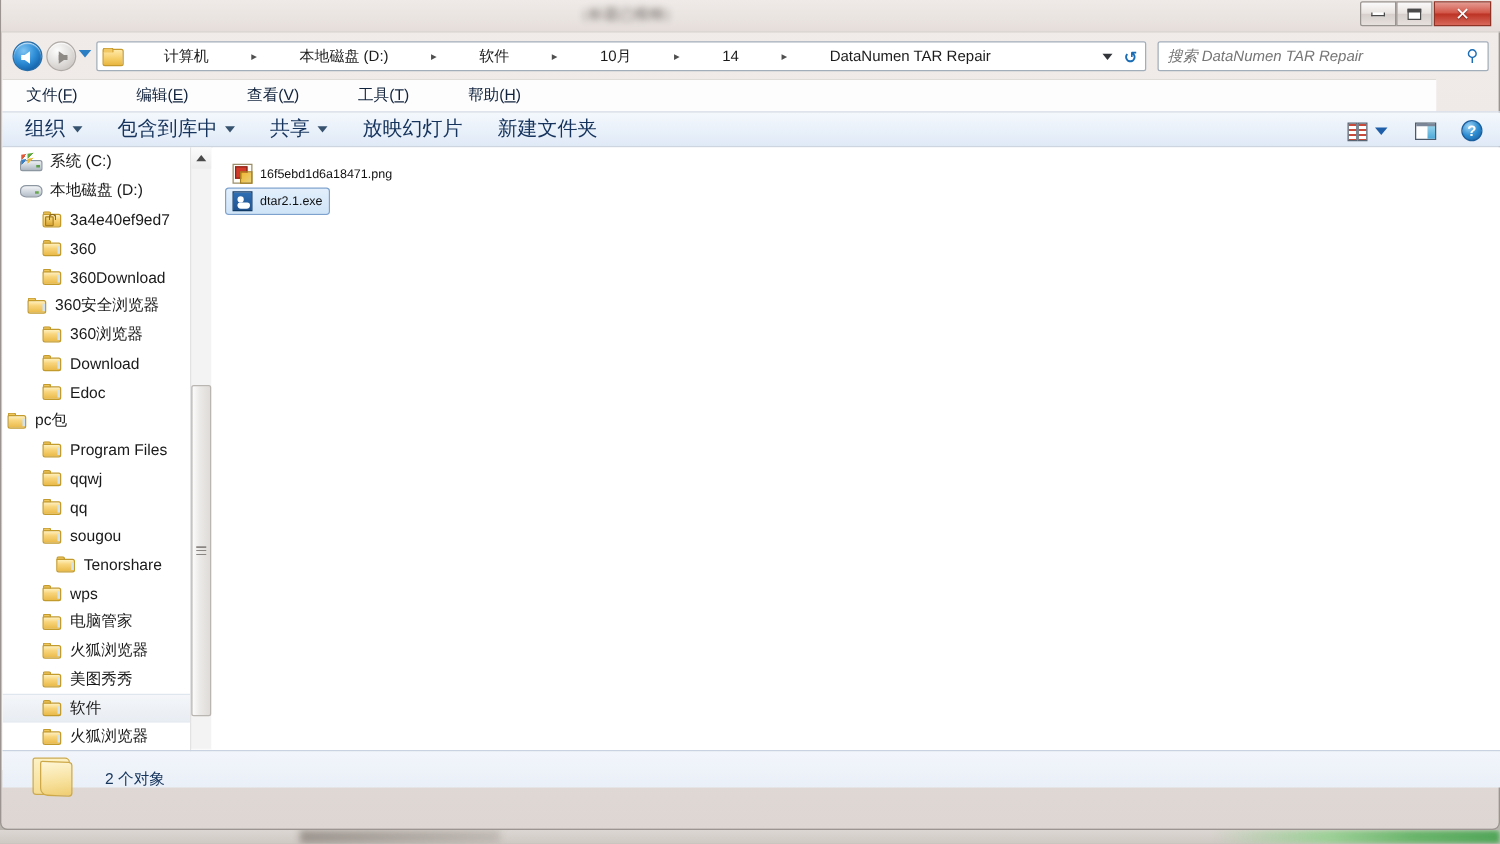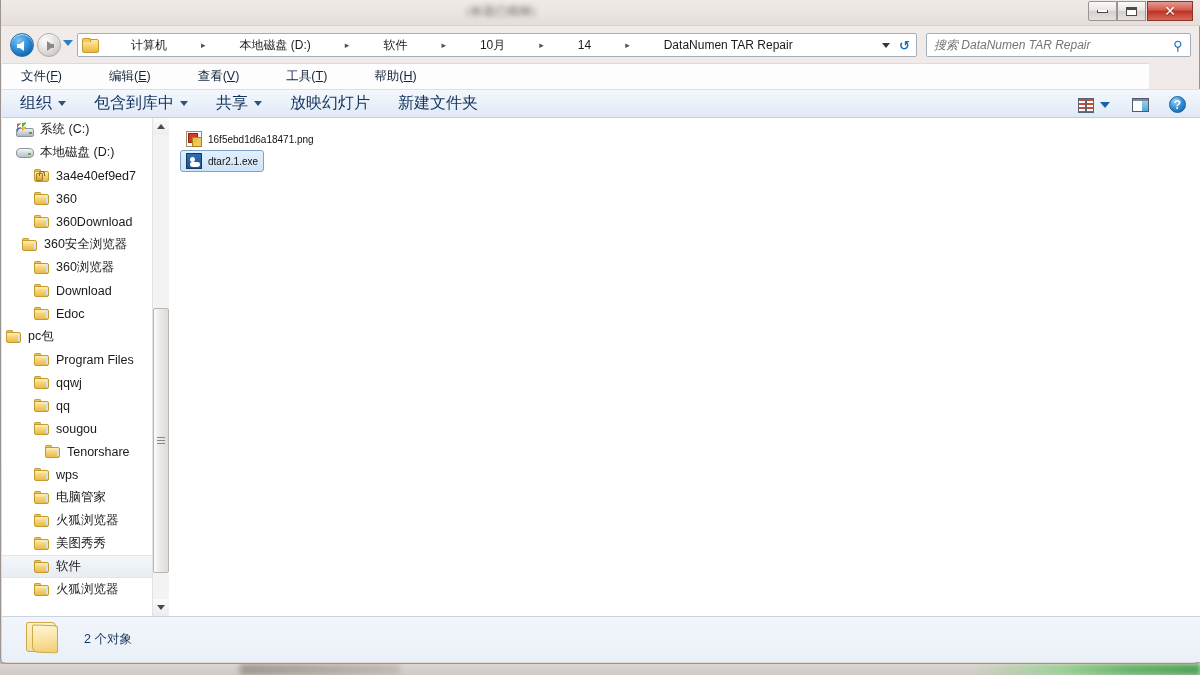--- a/index.html
+++ b/index.html
@@ -322,21 +322,21 @@
     content:""; position:absolute; left:3px; top:8px; width:10px; height:5px;
     background:#fff; border-radius: 5px 5px 6px 6px;
   }
   .ico-exe::after {
     content:""; position:absolute; left:3px; top:3px; width:5px; height:5px;
     background:#fff; border-radius:50%;
   }
 
   
   #statusbar {
-    position: absolute; left: 1px; top: 616px; width: 1198px; height: 46px;
+    position: absolute; left: 1px; top: 600px; width: 1198px; height: 30px;
     background: linear-gradient(180deg,#f2f5fb 0%, #eaf0f8 100%);
     border-top: 1px solid #c8d2e0;
   }
   #status-folder-ico {
     position: absolute; left: 22px; top: 5px; width: 36px; height: 32px;
   }
   #status-folder-ico .back {
     position: absolute; left: 2px; top: 0; width: 30px; height: 30px;
     background: linear-gradient(180deg,#fdf1c4 0%, #f6dd93 100%);
     border: 1px solid #cda94a; border-radius: 2px 4px 3px 3px;

